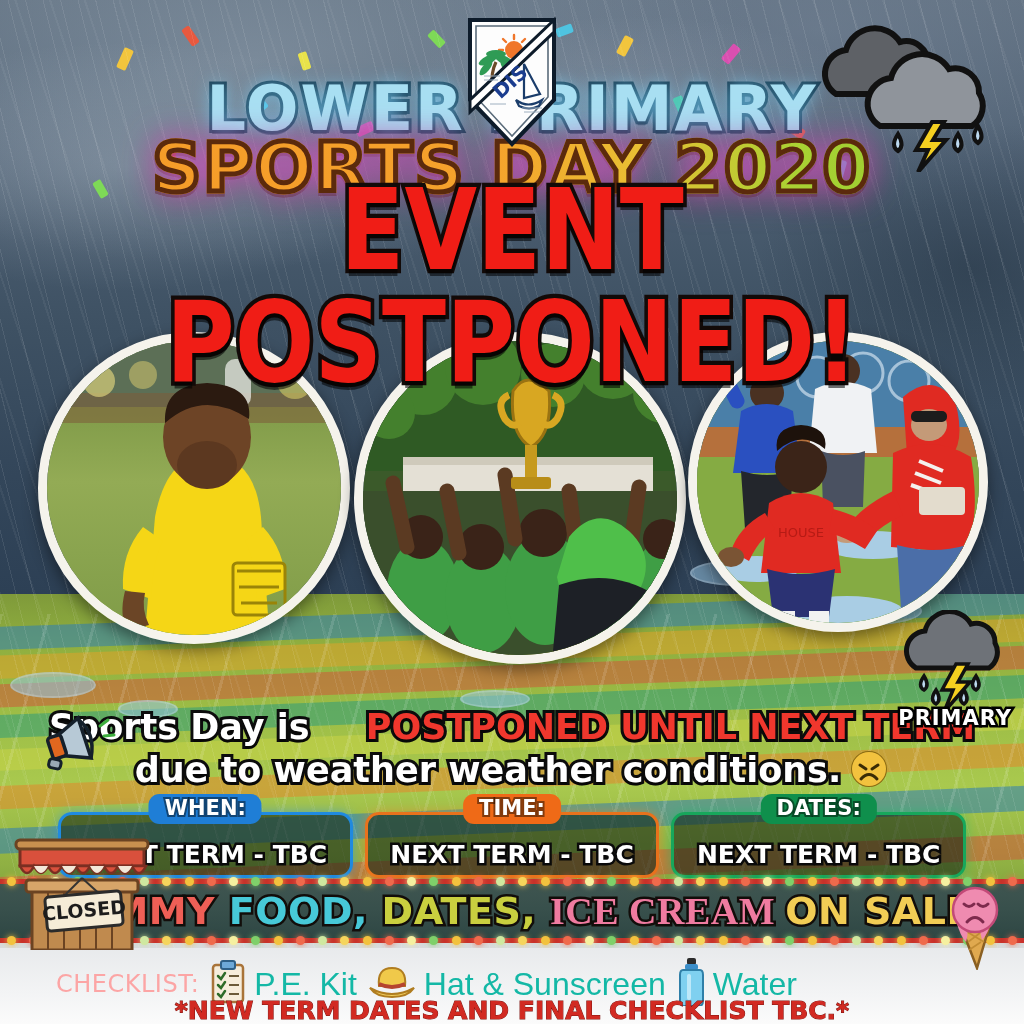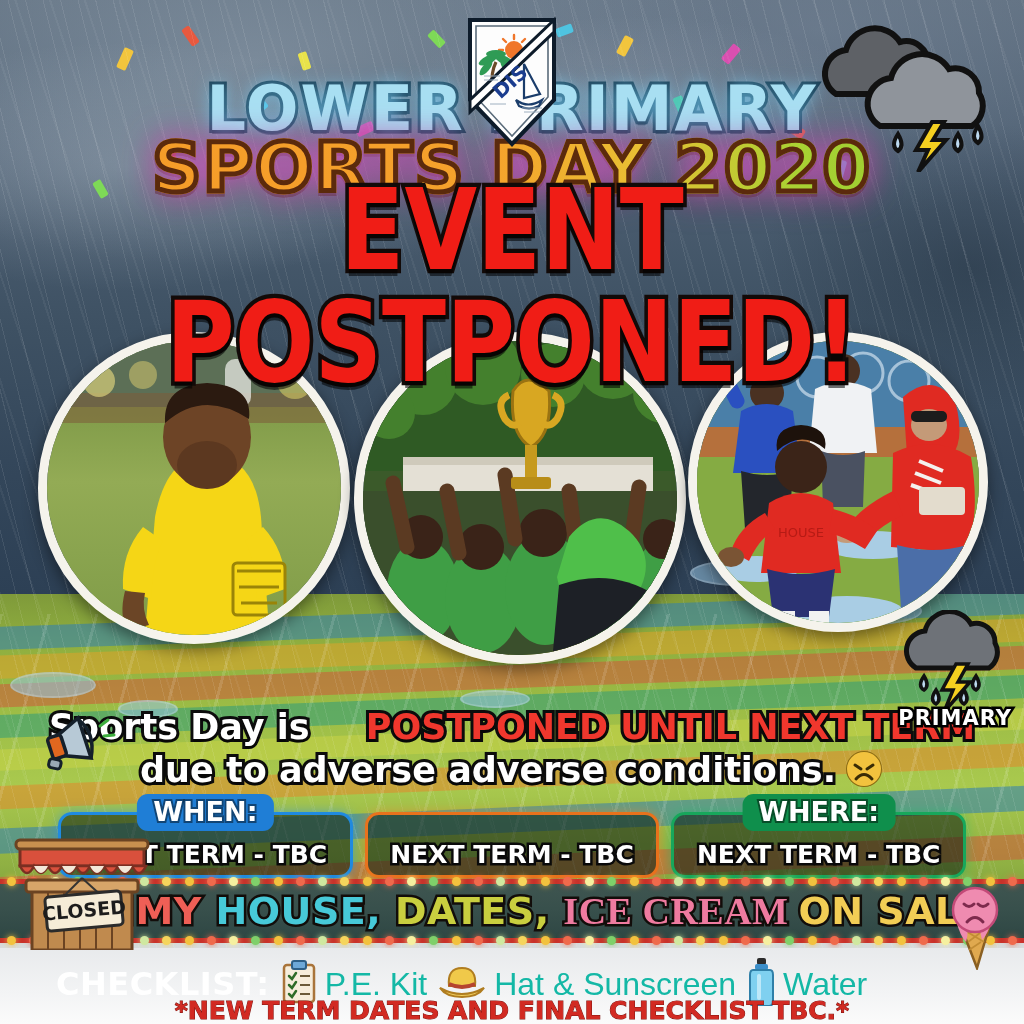--- a/index.html
+++ b/index.html
@@ -122,21 +122,21 @@
     background:rgba(9,26,16,.55);
     border:3px solid;
     display:flex; align-items:flex-end; justify-content:center; padding-bottom:6px;
   }
   .infocard.when  { border-color:#1f8ae0; box-shadow:0 0 12px rgba(40,150,240,.55); }
   .infocard.time  { border-color:#e8721c; box-shadow:0 0 12px rgba(240,130,40,.55); }
   .infocard.where { border-color:#17a75b; box-shadow:0 0 12px rgba(30,190,110,.55); }
   .pill{
     position:absolute; top:-21px; left:50%; transform:translateX(-50%);
     padding:2px 16px 4px; border-radius:11px;
-    font-family:"DejaVu Sans", sans-serif; font-weight:bold; font-size:27px; color:#fff; white-space:nowrap;
+    font-family:"DejaVu Sans", sans-serif; font-weight:bold; font-size:21px; color:#fff; white-space:nowrap;
     -webkit-text-stroke:4px rgba(0,0,0,.45); paint-order:stroke fill;
   }
   .pill.when{ background:#1f7ed6; }
   .pill.time{ background:#ef6a17; }
   .pill.where{ background:#0f8f4c; }
   .infoval{
     font-family:"DejaVu Sans", sans-serif; font-weight:bold; font-size:25px; color:#fff;
     -webkit-text-stroke:5px #0a0a0a; paint-order:stroke fill; white-space:nowrap;
   }
 
@@ -153,21 +153,21 @@
   .foodtext{ font-family:"DejaVu Sans", sans-serif; font-weight:bold; font-size:38px; letter-spacing:.5px;
              white-space:nowrap; z-index:2; }
   .foodtext span{ -webkit-text-stroke:5px #120d0a; paint-order:stroke fill; }
   .stall{ position:absolute; left:6px; top:832px; width:152px; height:118px; z-index:12; }
   .icecream{ position:absolute; right:14px; top:880px; width:70px; height:90px; z-index:12; }
 
   
   .checkbar{ position:absolute; left:0; right:0; top:948px; height:76px; z-index:10;
              background:linear-gradient(180deg,#e8eaec 0%,#f3f4f5 60%,#fbfbfb 100%); }
   .checkrow{ position:absolute; left:56px; right:22px; top:958px; display:flex; align-items:center; gap:12px; z-index:11; }
-  .check-label{ font-family:"DejaVu Sans", sans-serif; font-weight:bold; font-size:32px; color:#ffffff;
+  .check-label{ font-family:"DejaVu Sans", sans-serif; font-weight:normal; font-size:24px; color:#fca5a5;
                 letter-spacing:.5px; }
   .check-item{ display:flex; align-items:center; gap:9px; }
   .check-text{ font-family:Liberation Sans, sans-serif; font-size:32px; color:#14b8a6; }
   .tbc{
     position:absolute; left:0; right:0; top:996px; text-align:center; z-index:12;
     font-family:"DejaVu Sans", sans-serif; font-weight:bold; font-size:25px; color:#d22a22;
     -webkit-text-stroke:1px #7e1510; paint-order:stroke fill;
   }
 </style>
 </head>
@@ -453,40 +453,41 @@
           <line x1="62" y1="28" x2="72" y2="27"></line>
       </g>
     </svg>
   </div>
 
   <div class="msg">
     <div class="msg-line">
       <span>Sports Day is </span><span class="msg-hl">POSTPONED UNTIL NEXT TERM</span>
     </div>
     <div class="msg-line">
-      <span>due to adverse adverse conditions.</span><span class="sadface">
+      <span>due to weather weather conditions.</span><span class="sadface">
         <svg width="40" height="40" viewBox="0 0 40 40">
           <circle cx="20" cy="20" r="17" fill="#f2c23e" stroke="#8a6a12" stroke-width="2"></circle>
           <path d="M11 16 l6 4 M29 16 l-6 4" stroke="#3a2c06" stroke-width="3" stroke-linecap="round"></path>
           <path d="M12 30 q8 -9 16 0" fill="none" stroke="#3a2c06" stroke-width="3" stroke-linecap="round"></path>
         </svg>
       </span>
     </div>
   </div>
 
   <div class="inforow">
     <div class="infocard when">
       <div class="pill when">WHEN:</div>
       <div class="infoval">NEXT TERM - TBC</div>
     </div>
     <div class="infocard time">
+      <div class="pill time">TIME:</div>
       <div class="infoval">NEXT TERM - TBC</div>
     </div>
     <div class="infocard where">
-      <div class="pill where">WHERE:</div>
+      <div class="pill where">DATES:</div>
       <div class="infoval">NEXT TERM - TBC</div>
     </div>
   </div>
 
   <div class="foodbar">
     <div class="bulbs top" id="bulbs-top">
         <i class="bulb" style="background: rgb(242, 194, 62); color: rgb(242, 194, 62);"></i>
         <i class="bulb" style="background: rgb(239, 106, 76); color: rgb(239, 106, 76);"></i>
         <i class="bulb" style="background: rgb(245, 240, 160); color: rgb(245, 240, 160);"></i>
         <i class="bulb" style="background: rgb(127, 208, 106); color: rgb(127, 208, 106);"></i>
@@ -574,21 +575,21 @@
         <i class="bulb" style="background: rgb(239, 106, 76); color: rgb(239, 106, 76);"></i>
         <i class="bulb" style="background: rgb(207, 232, 160); color: rgb(207, 232, 160);"></i>
         <i class="bulb" style="background: rgb(245, 213, 92); color: rgb(245, 213, 92);"></i>
         <i class="bulb" style="background: rgb(242, 194, 62); color: rgb(242, 194, 62);"></i>
         <i class="bulb" style="background: rgb(239, 106, 76); color: rgb(239, 106, 76);"></i>
         <i class="bulb" style="background: rgb(245, 240, 160); color: rgb(245, 240, 160);"></i>
         <i class="bulb" style="background: rgb(127, 208, 106); color: rgb(127, 208, 106);"></i>
         <i class="bulb" style="background: rgb(242, 194, 62); color: rgb(242, 194, 62);"></i>
         <i class="bulb" style="background: rgb(239, 106, 76); color: rgb(239, 106, 76);"></i>
       </div>
-    <div class="foodtext" id="foodtext"><span style="color: rgb(239, 95, 86);">YUMMY </span><span style="color: rgb(71, 201, 216);">HOUSE, </span><span style="color: rgb(201, 207, 63);">DATES, </span><span style="color: rgb(239, 123, 160); font-family: Liberation Serif, serif;">ICE CREAM </span><span style="color: rgb(242, 205, 85);">ON SALE</span></div>
+    <div class="foodtext" id="foodtext"><span style="color: rgb(239, 95, 86);">YUMMY </span><span style="color: rgb(71, 201, 216);">FOOD, </span><span style="color: rgb(201, 207, 63);">DATES, </span><span style="color: rgb(239, 123, 160); font-family: Liberation Serif, serif;">ICE CREAM </span><span style="color: rgb(242, 205, 85);">ON SALE</span></div>
   </div>
 
   <div class="stall">
     <svg viewBox="0 0 152 118" width="152" height="118">
       <rect x="26" y="58" width="100" height="60" fill="#c08a4e" stroke="#6b4322" stroke-width="3"></rect>
       <g stroke="#6b4322" stroke-width="2">
         <line x1="42" y1="58" x2="42" y2="118"></line>
           <line x1="58" y1="58" x2="58" y2="118"></line>
         <line x1="74" y1="58" x2="74" y2="118"></line>
           <line x1="90" y1="58" x2="90" y2="118"></line>

